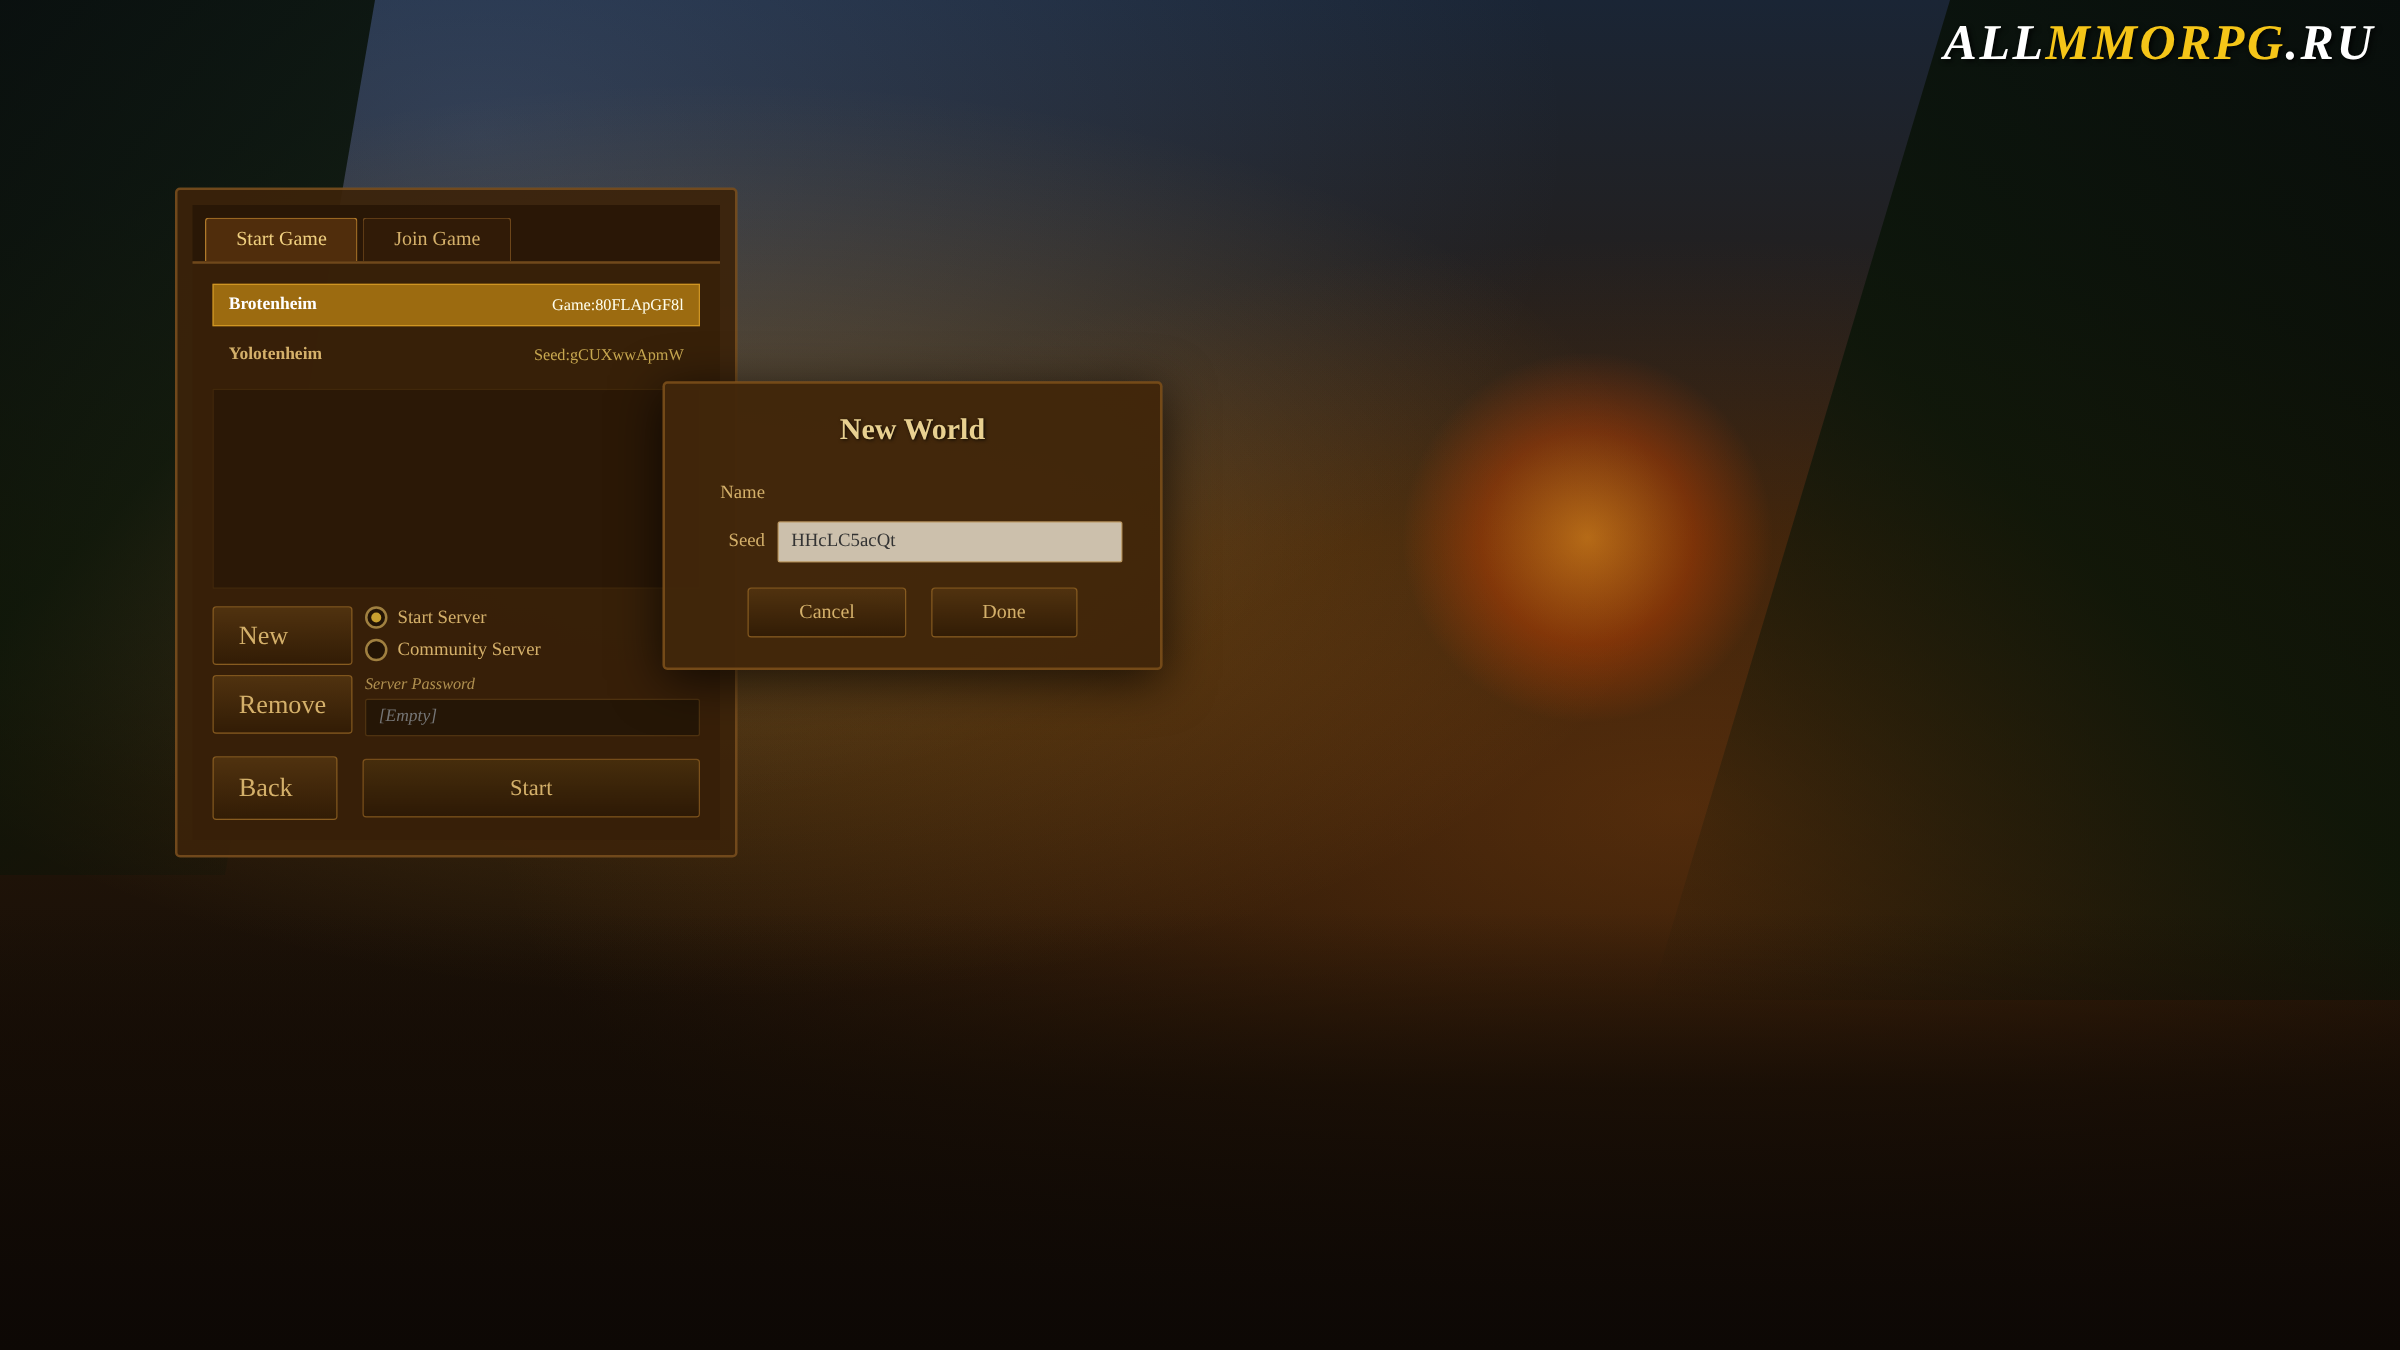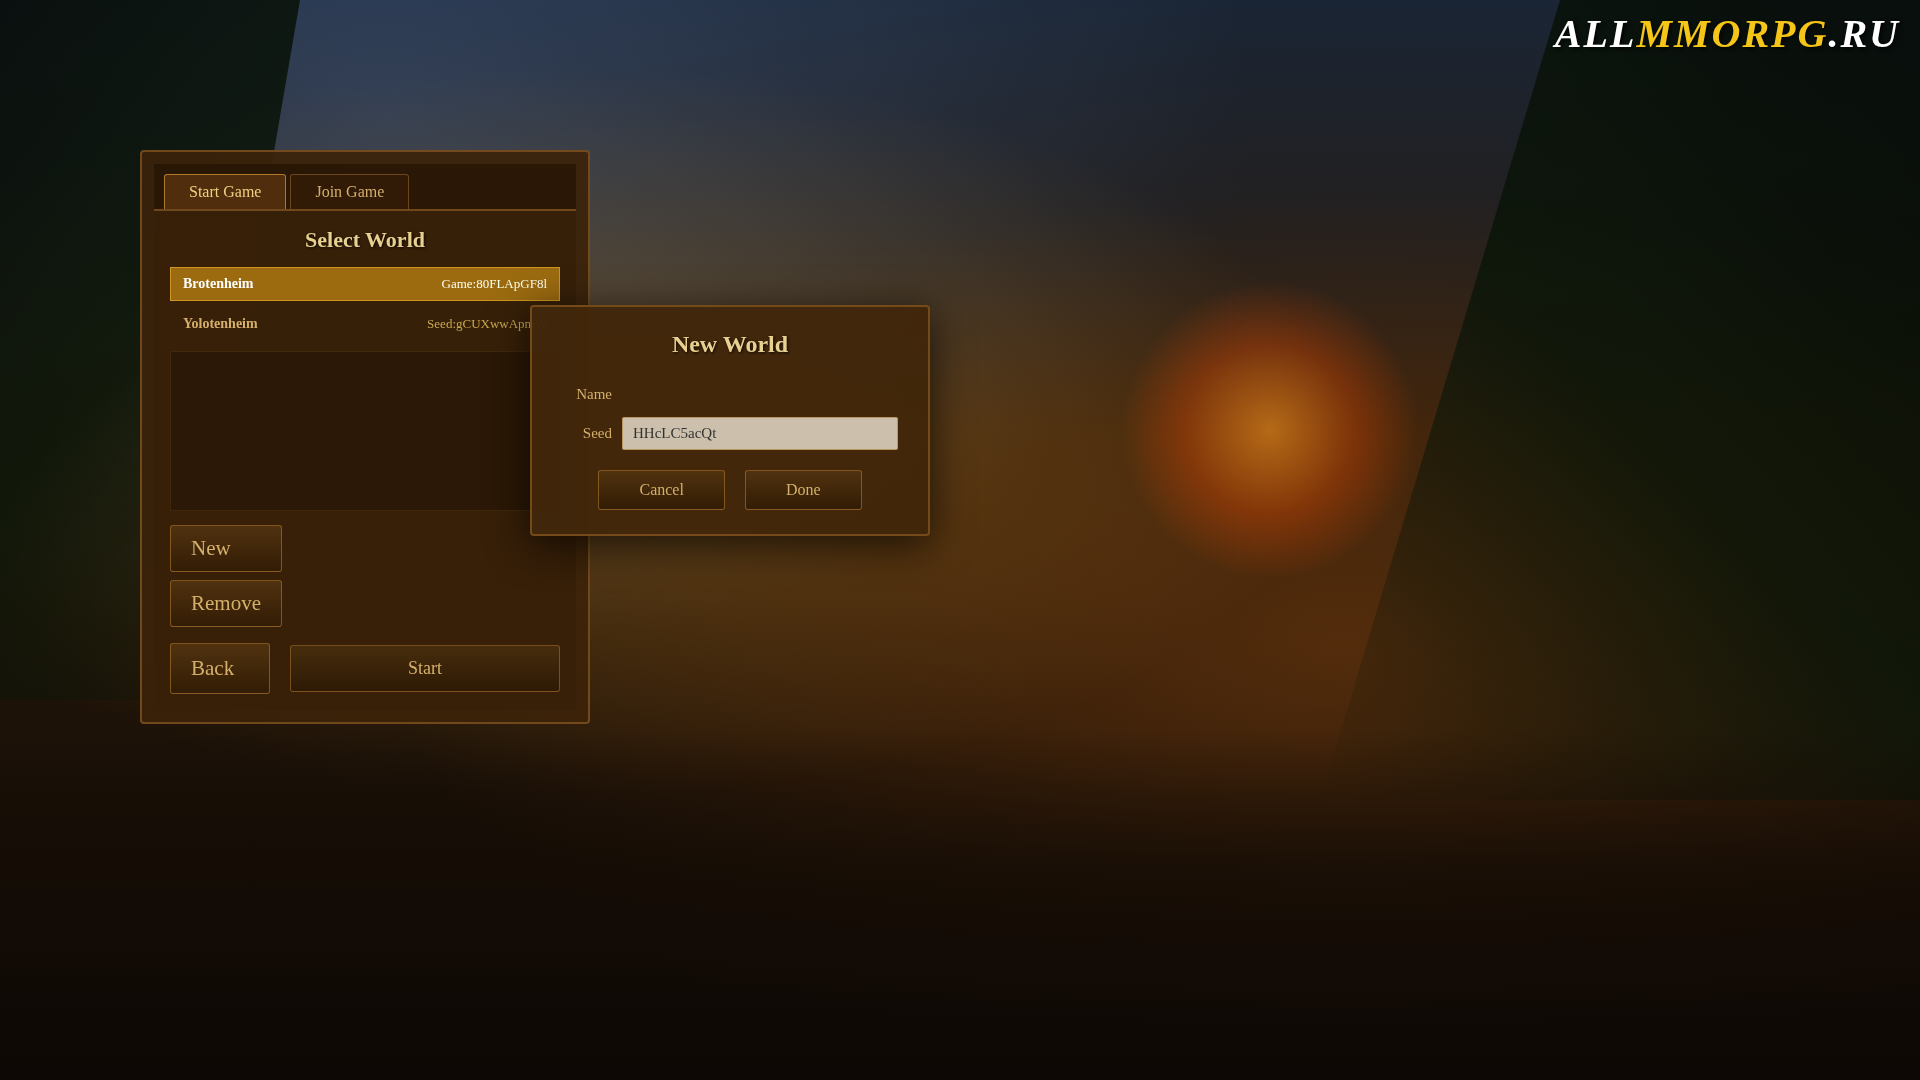--- a/index.html
+++ b/index.html
@@ -375,41 +375,54 @@
 
 <div class="game-panel">
 
   <div class="tabs">
     <div class="tab active">Start Game</div>
     <div class="tab">Join Game</div>
   </div>
 
   <div class="panel-body">
 
-    <div class="select-world-title">Select World</div>
 
     <div class="world-list">
       <div class="world-item selected">
         <span class="world-name">Brotenheim</span>
         <span class="world-seed">Game:80FLApGF8l</span>
       </div>
       <div class="world-item">
         <span class="world-name">Yolotenheim</span>
         <span class="world-seed">Seed:gCUXwwApmW</span>
       </div>
     </div>
 
     <div class="world-empty"></div>
 
     <div class="buttons-row">
       <div class="btn-col">
         <button class="game-btn">New</button>
         <button class="game-btn">Remove</button>
       </div>
 
+      <div class="server-options">
+        <div class="radio-group">
+          <label class="radio-item">
+            <div class="radio-circle checked"></div>
+            <span>Start Server</span>
+          </label>
+          <label class="radio-item">
+            <div class="radio-circle"></div>
+            <span>Community Server</span>
+          </label>
+        </div>
+        <div class="server-password-label">Server Password</div>
+        <input class="server-password-input" type="text" value="" placeholder="[Empty]" style="">
+      </div>
     </div>
 
     <div class="bottom-row">
       <button class="game-btn back-btn">Back</button>
       <button class="start-btn">Start</button>
     </div>
   </div>
 </div>
 
 <div class="new-world-modal">

